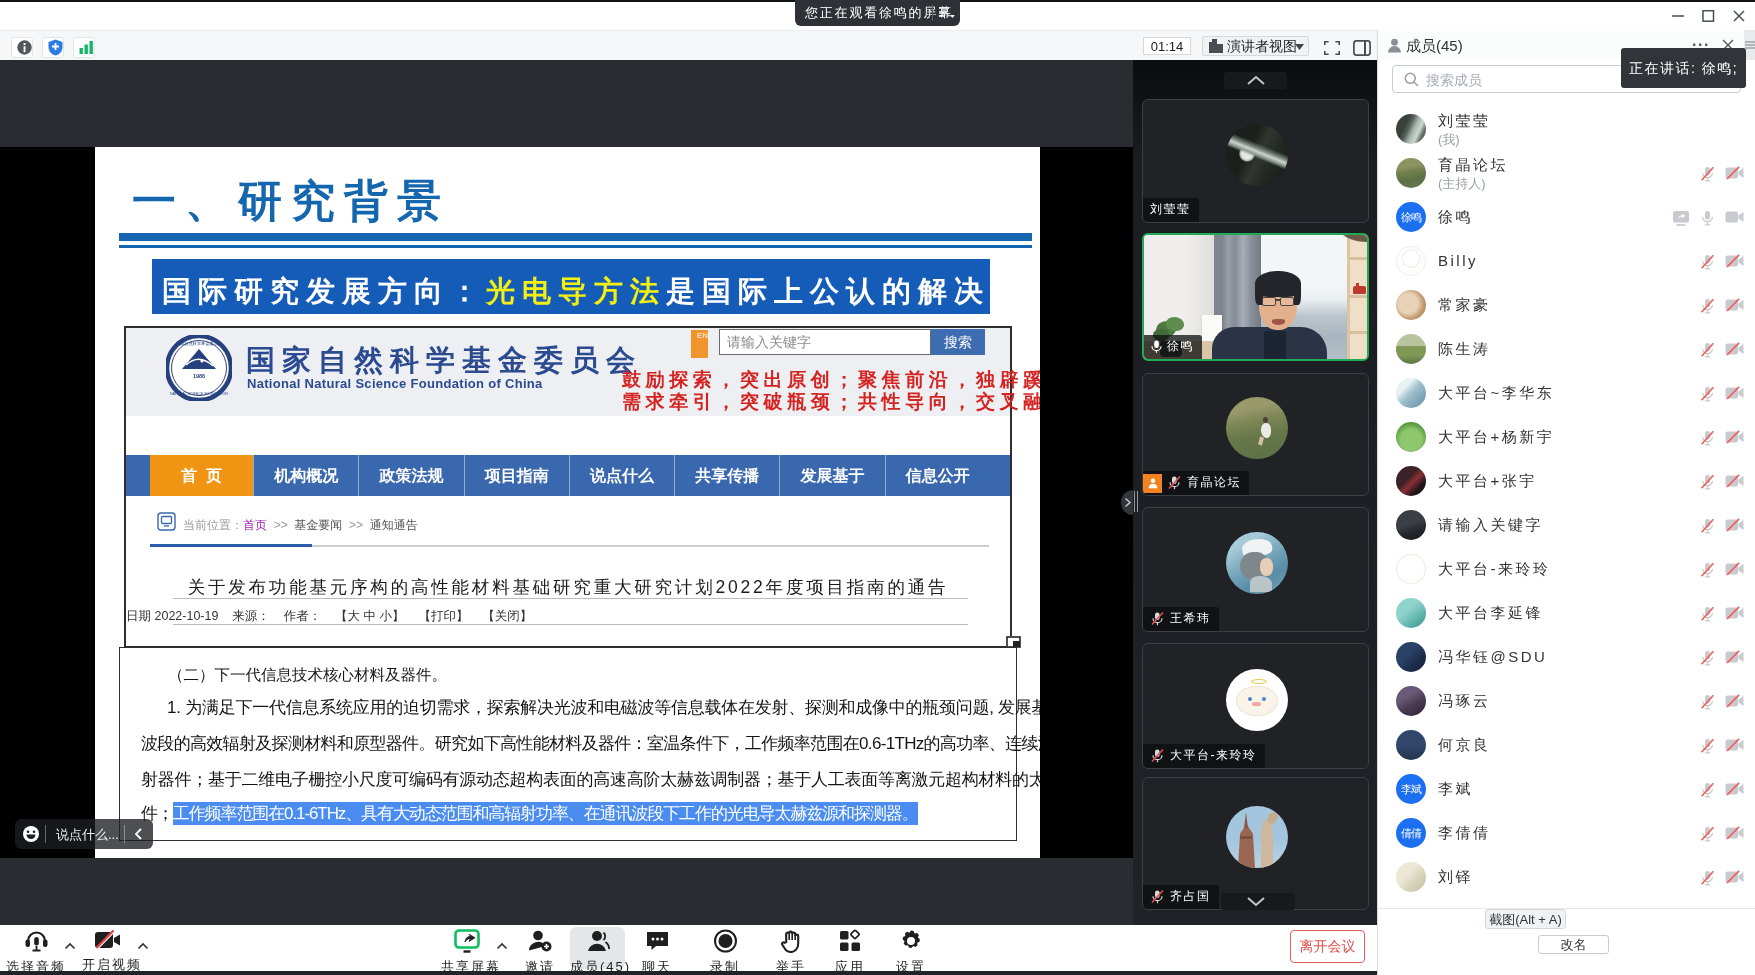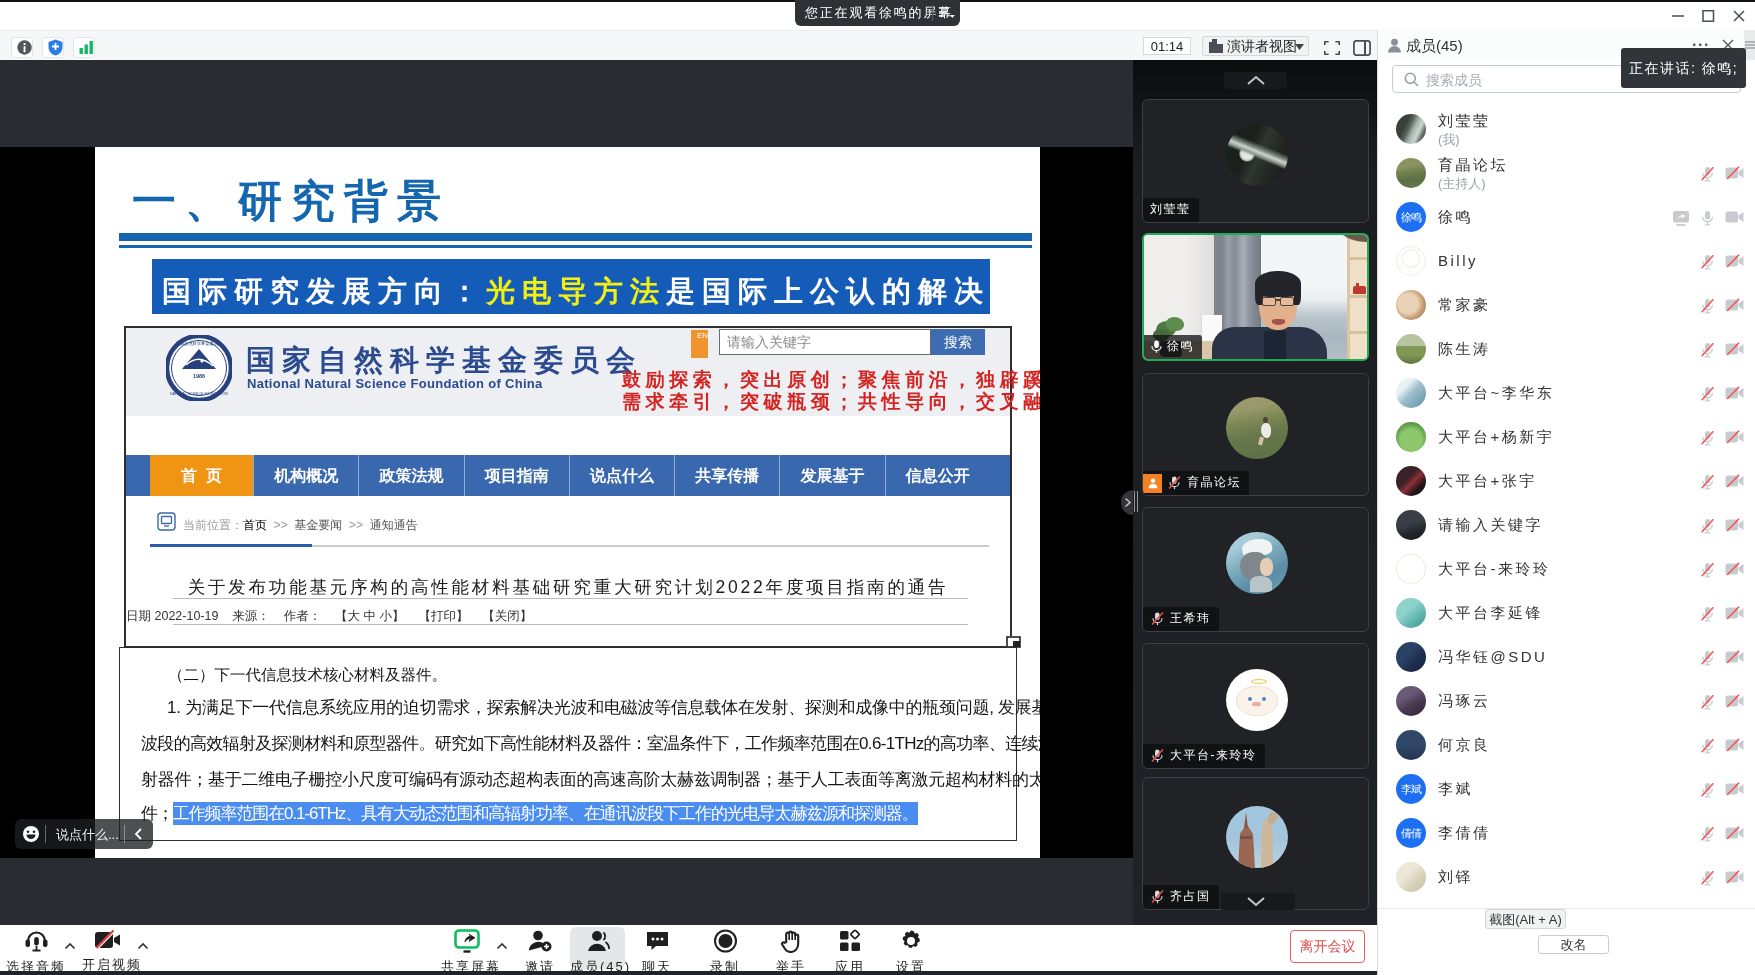--- a/index.html
+++ b/index.html
@@ -141,21 +141,21 @@
             <div class="navitem">共享传播</div>
             <div class="navitem">发展基于</div>
             <div class="navitem">信息公开</div>
         </div>
 
         <svg class="abs" style="left:31px;top:184px" width="19" height="19" viewBox="0 0 19 19">
             <rect x="1" y="1" width="17" height="17" rx="3" fill="none" stroke="#3a68ae" stroke-width="1.4"></rect>
             <rect x="4.5" y="4.5" width="10" height="7" rx="1" fill="none" stroke="#3a68ae" stroke-width="1.3"></rect>
             <path d="M7 14h5" stroke="#3a68ae" stroke-width="1.3"></path>
           </svg>
-        <div class="abs" style="left:57px;top:189px;font-size:12px;color:#999;white-space:nowrap">当前位置：<span style="color:#000000">首页</span>&nbsp;&nbsp;&gt;&gt;&nbsp;&nbsp;<span style="color:#555">基金要闻</span>&nbsp;&nbsp;&gt;&gt;&nbsp;&nbsp;<span style="color:#555">通知通告</span></div>
+        <div class="abs" style="left:57px;top:189px;font-size:12px;color:#999;white-space:nowrap">当前位置：<span style="color:#a21caf">首页</span>&nbsp;&nbsp;&gt;&gt;&nbsp;&nbsp;<span style="color:#555">基金要闻</span>&nbsp;&nbsp;&gt;&gt;&nbsp;&nbsp;<span style="color:#555">通知通告</span></div>
         <div class="abs" style="left:24px;top:216px;width:162px;height:3px;background:#2a5caa"></div>
         <div class="abs" style="left:186px;top:217px;width:677px;height:2px;background:#c9ccd0"></div>
 
         <div class="abs" style="left:0;top:247px;width:884px;text-align:center;font-size:17.5px;font-weight:normal;color:#1a1a1a;letter-spacing:2.8px;white-space:nowrap">关于发布功能基元序构的高性能材料基础研究重大研究计划2022年度项目指南的通告</div>
         <div class="abs" style="left:47px;top:270px;width:795px;height:1px;background:#bbb"></div>
         <div class="abs" style="left:0;top:280px;width:884px;font-size:12.5px;color:#333;white-space:nowrap">日期 2022-10-19&nbsp;&nbsp;&nbsp;&nbsp;来源：&nbsp;&nbsp;&nbsp;&nbsp;作者：&nbsp;&nbsp;&nbsp;&nbsp;【大 中 小】&nbsp;&nbsp;&nbsp;&nbsp;【打印】&nbsp;&nbsp;&nbsp;&nbsp;【关闭】</div>
         <div class="abs" style="left:47px;top:296px;width:795px;height:1px;background:#bbb"></div>
         <svg class="abs" style="left:880px;top:308px" width="15" height="15" viewBox="0 0 15 15">
             <rect x="0" y="0" width="15" height="15" fill="#fff"></rect>
             <rect x="1" y="1" width="13" height="10" fill="none" stroke="#222" stroke-width="1.6"></rect>

